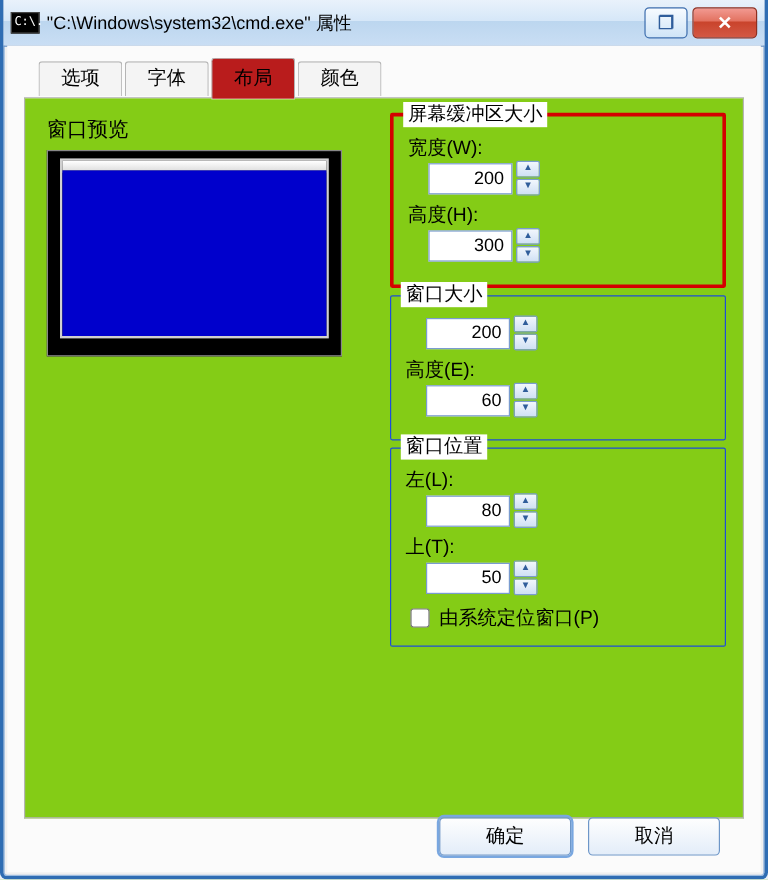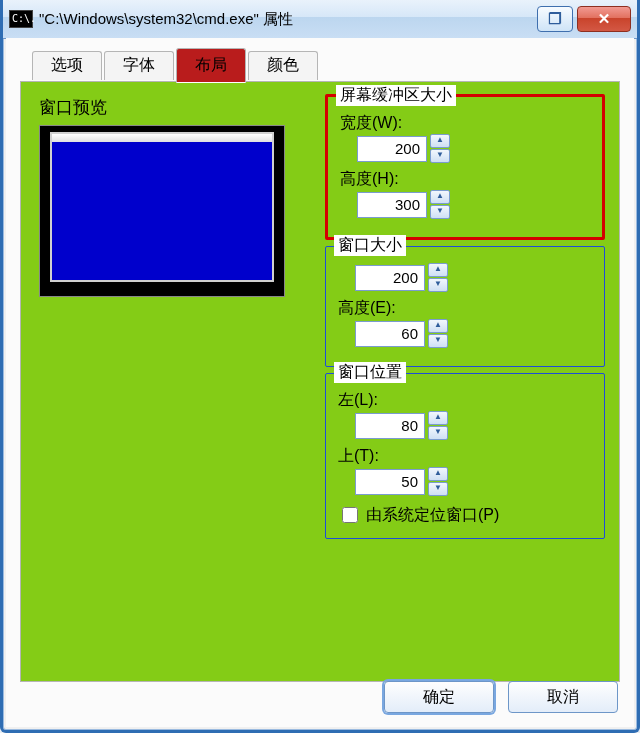--- a/index.html
+++ b/index.html
@@ -51,21 +51,21 @@
   .spin{display:flex;align-items:center;margin-left:17px;}
   .spin input{width:56px;height:24px;font-size:15px;text-align:right;padding:0 6px;
     border:1px solid #7a9ccf;background:#fff;font-family:inherit;}
   .spin .btns{display:flex;flex-direction:column;margin-left:3px;}
   .spin .btns div{width:18px;height:12px;border:1px solid #7a9ccf;border-radius:2px;
     background:linear-gradient(#f2f7fd,#cfe0f4);font-size:8px;line-height:10px;text-align:center;color:#2f5d9b;user-select:none;}
   .spin .btns div:first-child{margin-bottom:1px;}
   .chk-row{display:flex;align-items:flex-end;margin-top:8px;font-size:16px;}
   .chk-row input{width:16px;height:16px;margin-right:8px;}
   
-  .dlg-buttons{position:absolute;right:16px;bottom:14px;display:flex;gap:14px;}
+  .dlg-buttons{position:absolute;right:34px;bottom:14px;display:flex;gap:14px;}
   .dlg-btn{min-width:108px;height:30px;border:1px solid #6d96c8;border-radius:4px;
     background:linear-gradient(#fefefe,#e3edf9);font-size:16px;display:flex;align-items:center;justify-content:center;}
   .dlg-btn.default{box-shadow:0 0 0 2px #79a7e0;}
 </style>
 </head>
 <body>
 
 <div class="window">
 
   <div class="titlebar">

